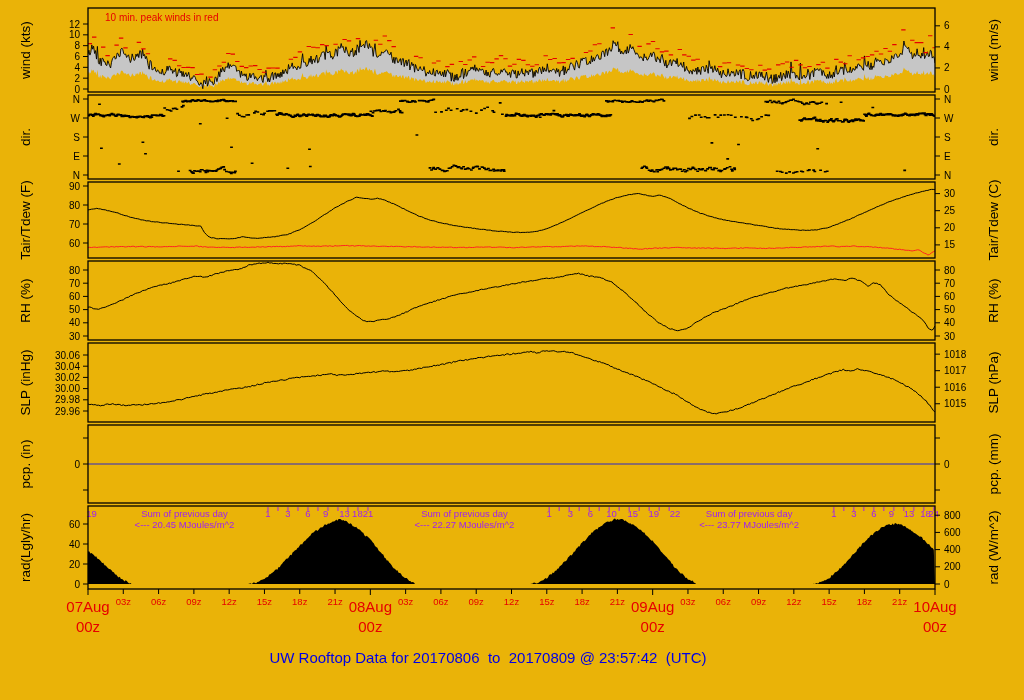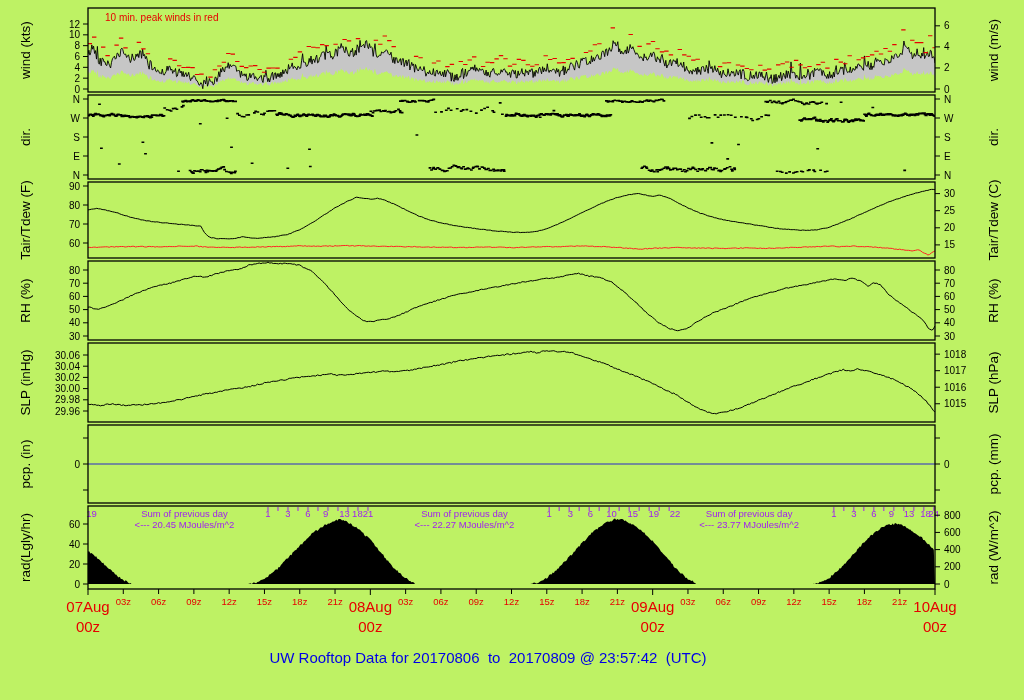--- a/index.html
+++ b/index.html
@@ -1,16 +1,16 @@
 <!DOCTYPE html>
 <html><head>
 <meta charset="utf-8">
 <style>
   html,body{margin:0;padding:0;background:#fff;}
-  #page{position:relative;width:1024px;height:700px;background:#bef264;font-family:"Liberation Sans",sans-serif;overflow:hidden;}
+  #page{position:relative;width:1024px;height:700px;background:#eab308;font-family:"Liberation Sans",sans-serif;overflow:hidden;}
   #plot{position:absolute;left:0;top:0;}
   #plot text{font-family:"Liberation Sans",sans-serif;}
   #footer-title{position:absolute;left:0;top:649px;width:976px;text-align:center;font-size:15px;white-space:pre;}
 </style>
 </head>
 <body>
 
 <div id="page">
   <svg id="plot" width="1024" height="700">
       <g>

